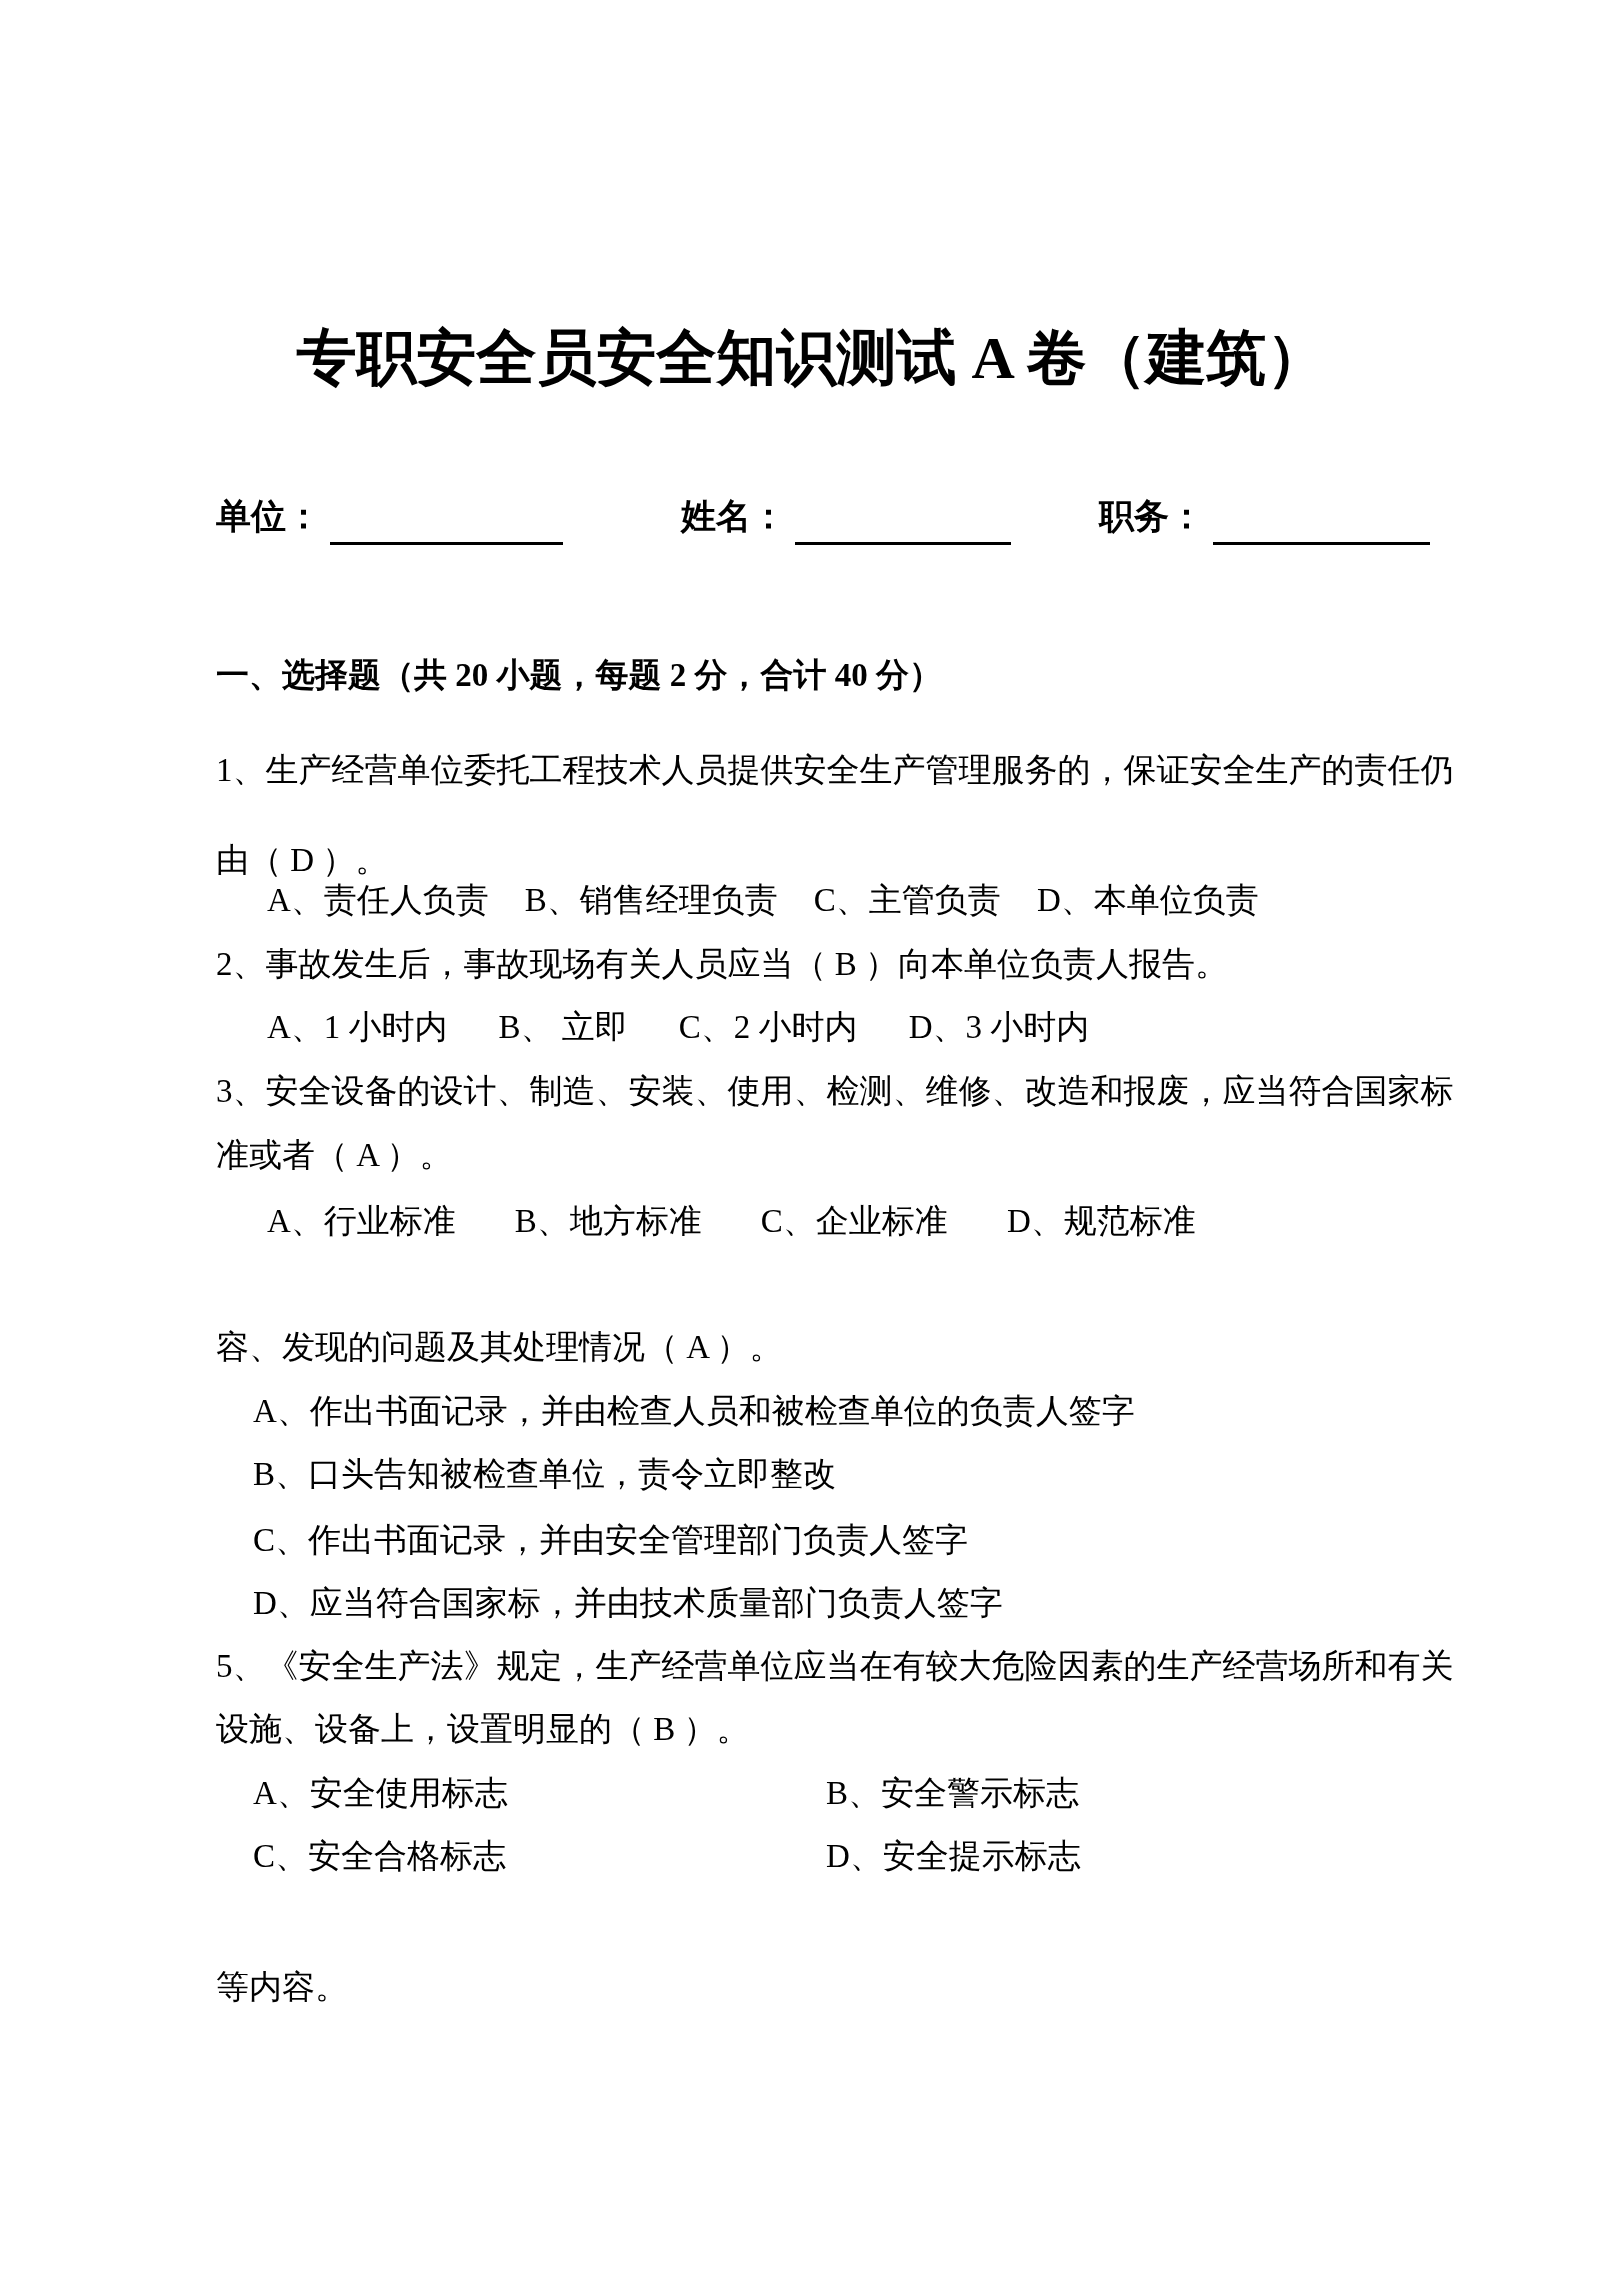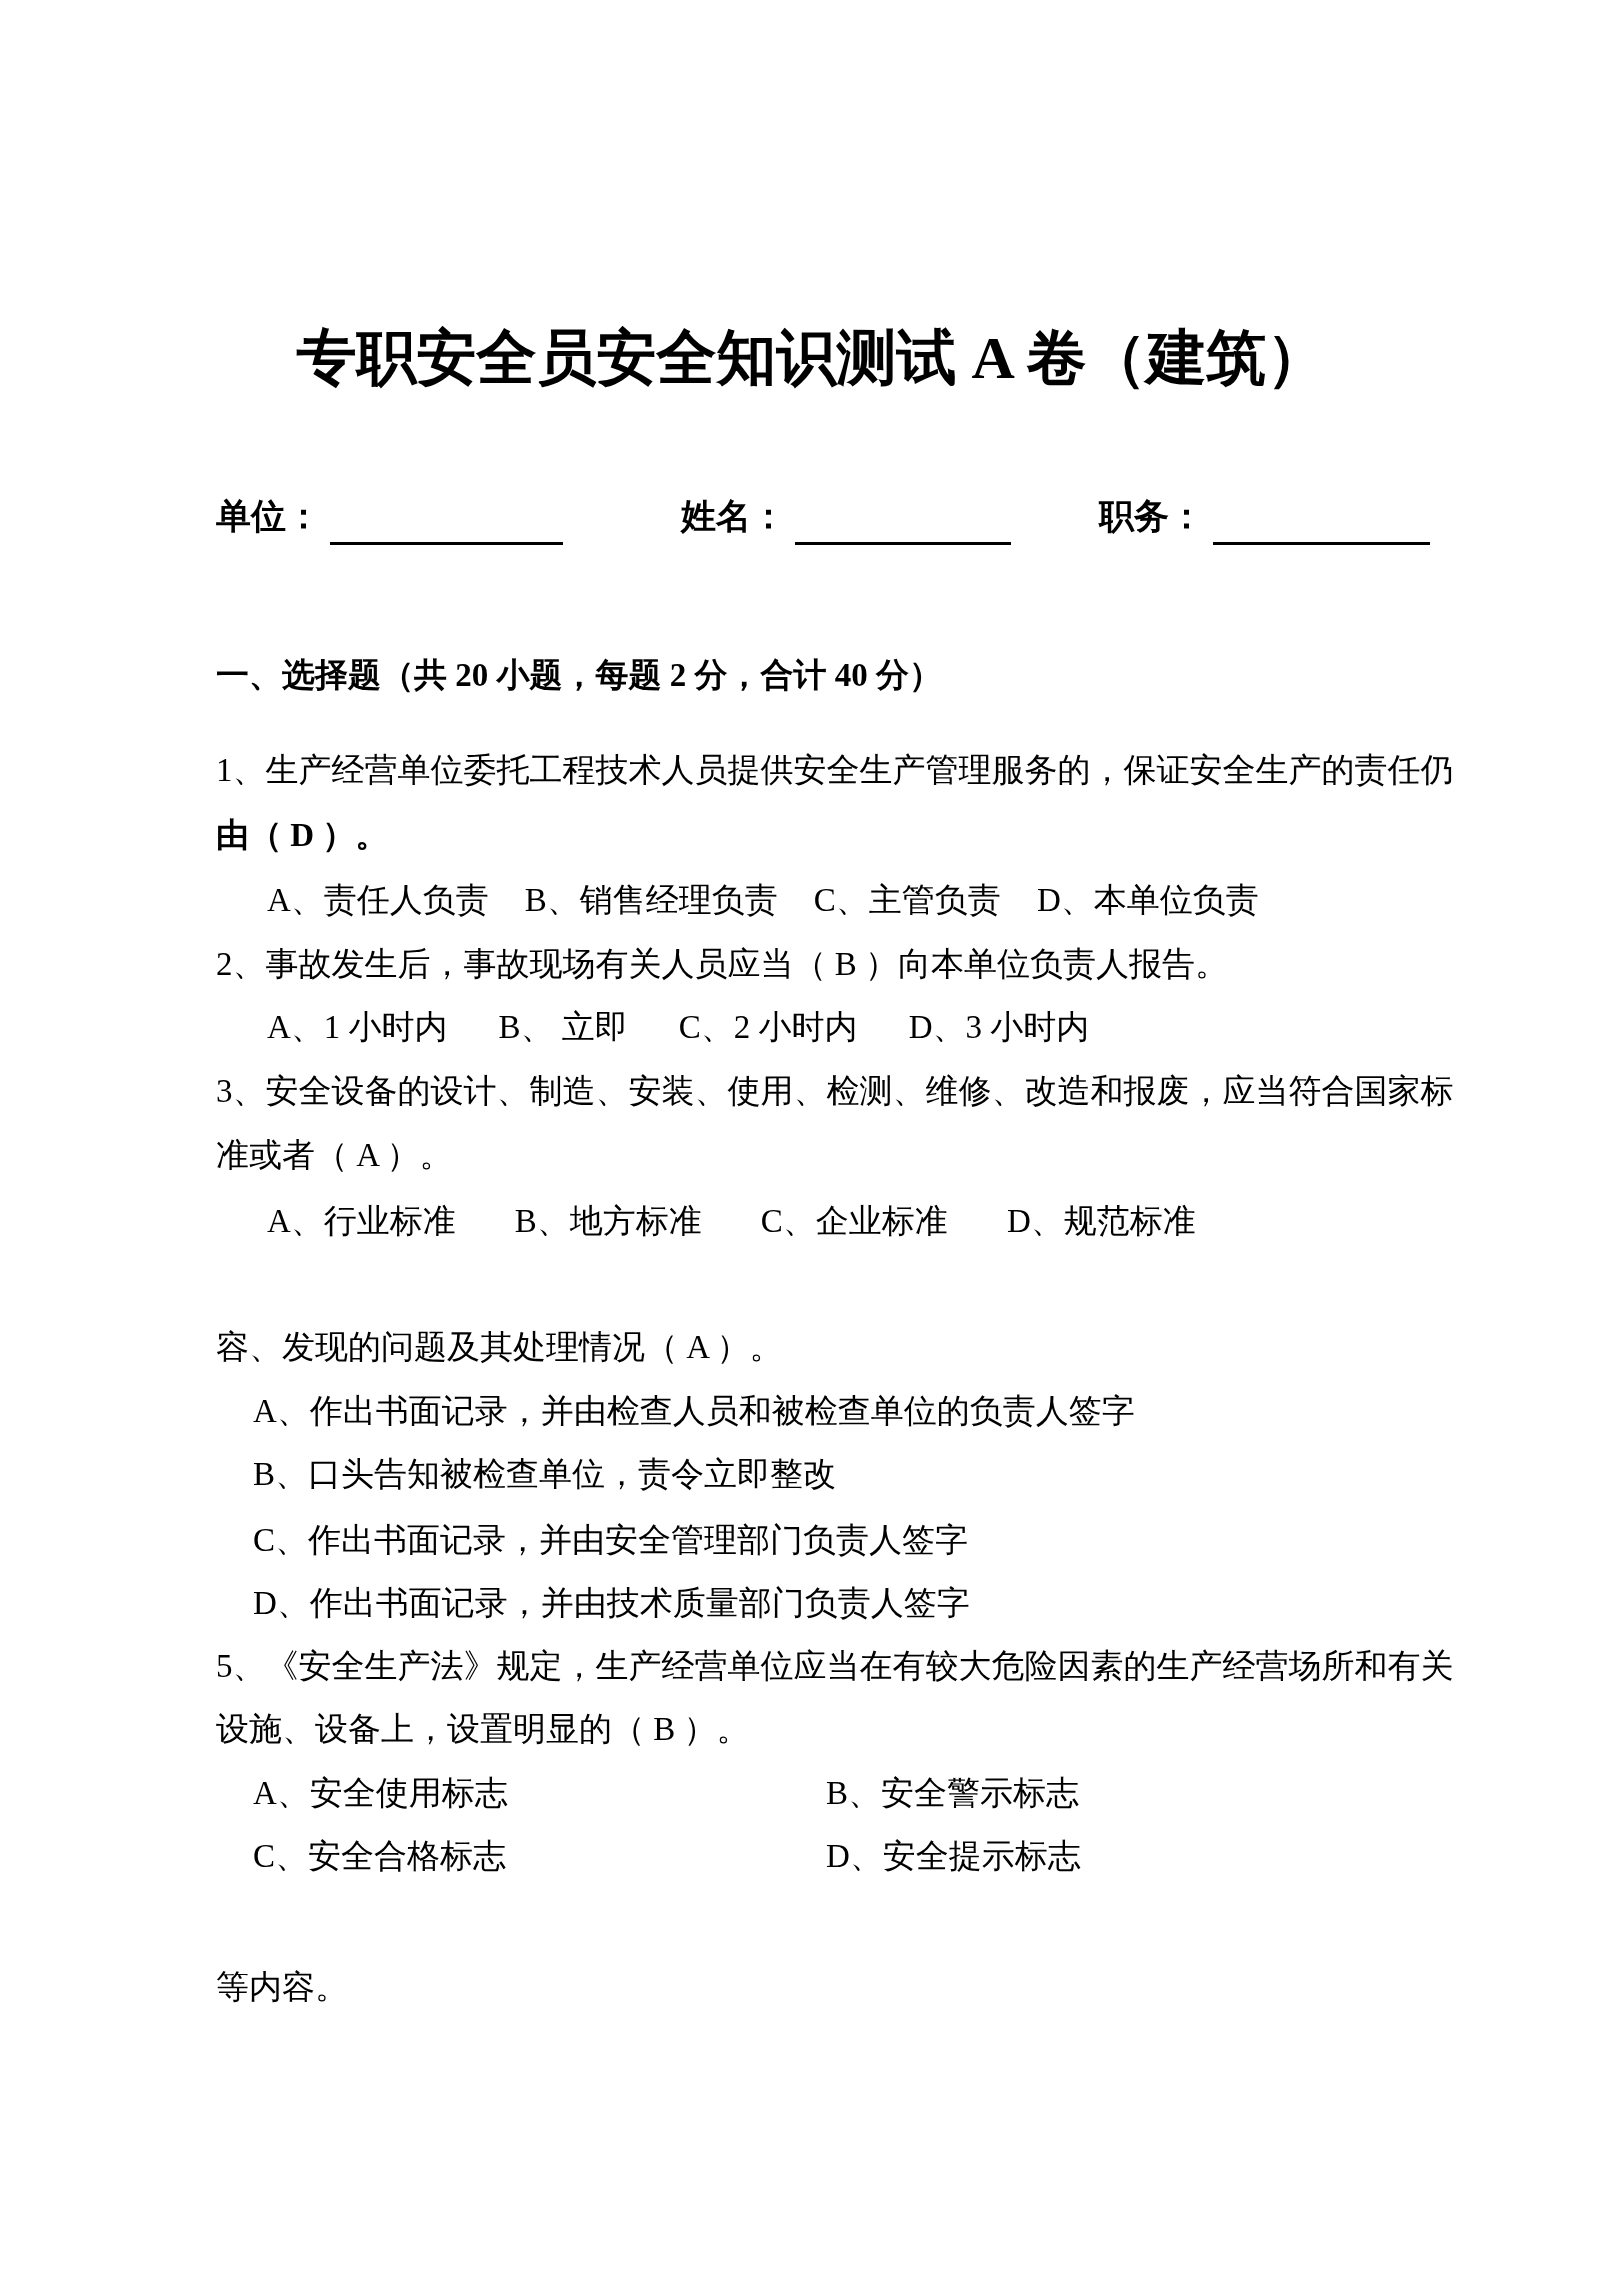--- a/index.html
+++ b/index.html
@@ -59,21 +59,21 @@
     font-size:33px;
     line-height:39px;
     white-space:pre;
   }
   .q{left:216px;}
   .opt{left:253px;}
   .optrow{display:flex;margin-left:14px;}
   .g55{gap:36px;}
   .g90{gap:59px;}
   .g130{gap:51px;}
-  #q1l1{top:751px;} #q1l2{top:816px;font-weight:bold;} #q1opts{top:881px;}
+  #q1l1{top:751px;} #q1l2{top:841px;} #q1opts{top:881px;}
   #q2l1{top:945px;} #q2opts{top:1008px;}
   #q3l1{top:1072px;} #q3l2{top:1136px;} #q3opts{top:1202px;}
   #q4l1{top:1266px;} #q4l2{top:1328px;}
   #q4oa{top:1392px;} #q4ob{top:1455px;} #q4oc{top:1521px;} #q4od{top:1584px;}
   #q5l1{top:1647px;} #q5l2{top:1710px;}
   #q5oa{top:1774px;left:253px;} #q5ob{top:1774px;left:826px;}
   #q5oc{top:1837px;left:253px;} #q5od{top:1837px;left:826px;}
   #q6l1{top:1900px;} #q6l2{top:1968px;}
 </style>
 </head>
@@ -114,21 +114,21 @@
     <span>A、行业标准</span>
     <span>B、地方标准</span>
     <span>C、企业标准</span>
     <span>D、规范标准</span>
   </div>
 
   <div class="line q" id="q4l2">容、发现的问题及其处理情况（ A ）。</div>
   <div class="line opt" id="q4oa">A、作出书面记录，并由检查人员和被检查单位的负责人签字</div>
   <div class="line opt" id="q4ob">B、口头告知被检查单位，责令立即整改</div>
   <div class="line opt" id="q4oc">C、作出书面记录，并由安全管理部门负责人签字</div>
-  <div class="line opt" id="q4od">D、作出书面记录，并由技术质量部门负责人签字</div>
+  <div class="line opt" id="q4od">D、应当符合国家标，并由技术质量部门负责人签字</div>
 
   <div class="line q" id="q5l1">5、《安全生产法》规定，生产经营单位应当在有较大危险因素的生产经营场所和有关</div>
   <div class="line q" id="q5l2">设施、设备上，设置明显的（ B ）。</div>
   <div class="line" id="q5oa">A、安全使用标志</div>
   <div class="line" id="q5ob">B、安全警示标志</div>
   <div class="line" id="q5oc">C、安全合格标志</div>
   <div class="line" id="q5od">D、安全提示标志</div>
 
   <div class="line q" id="q6l2">等内容。</div>
 

